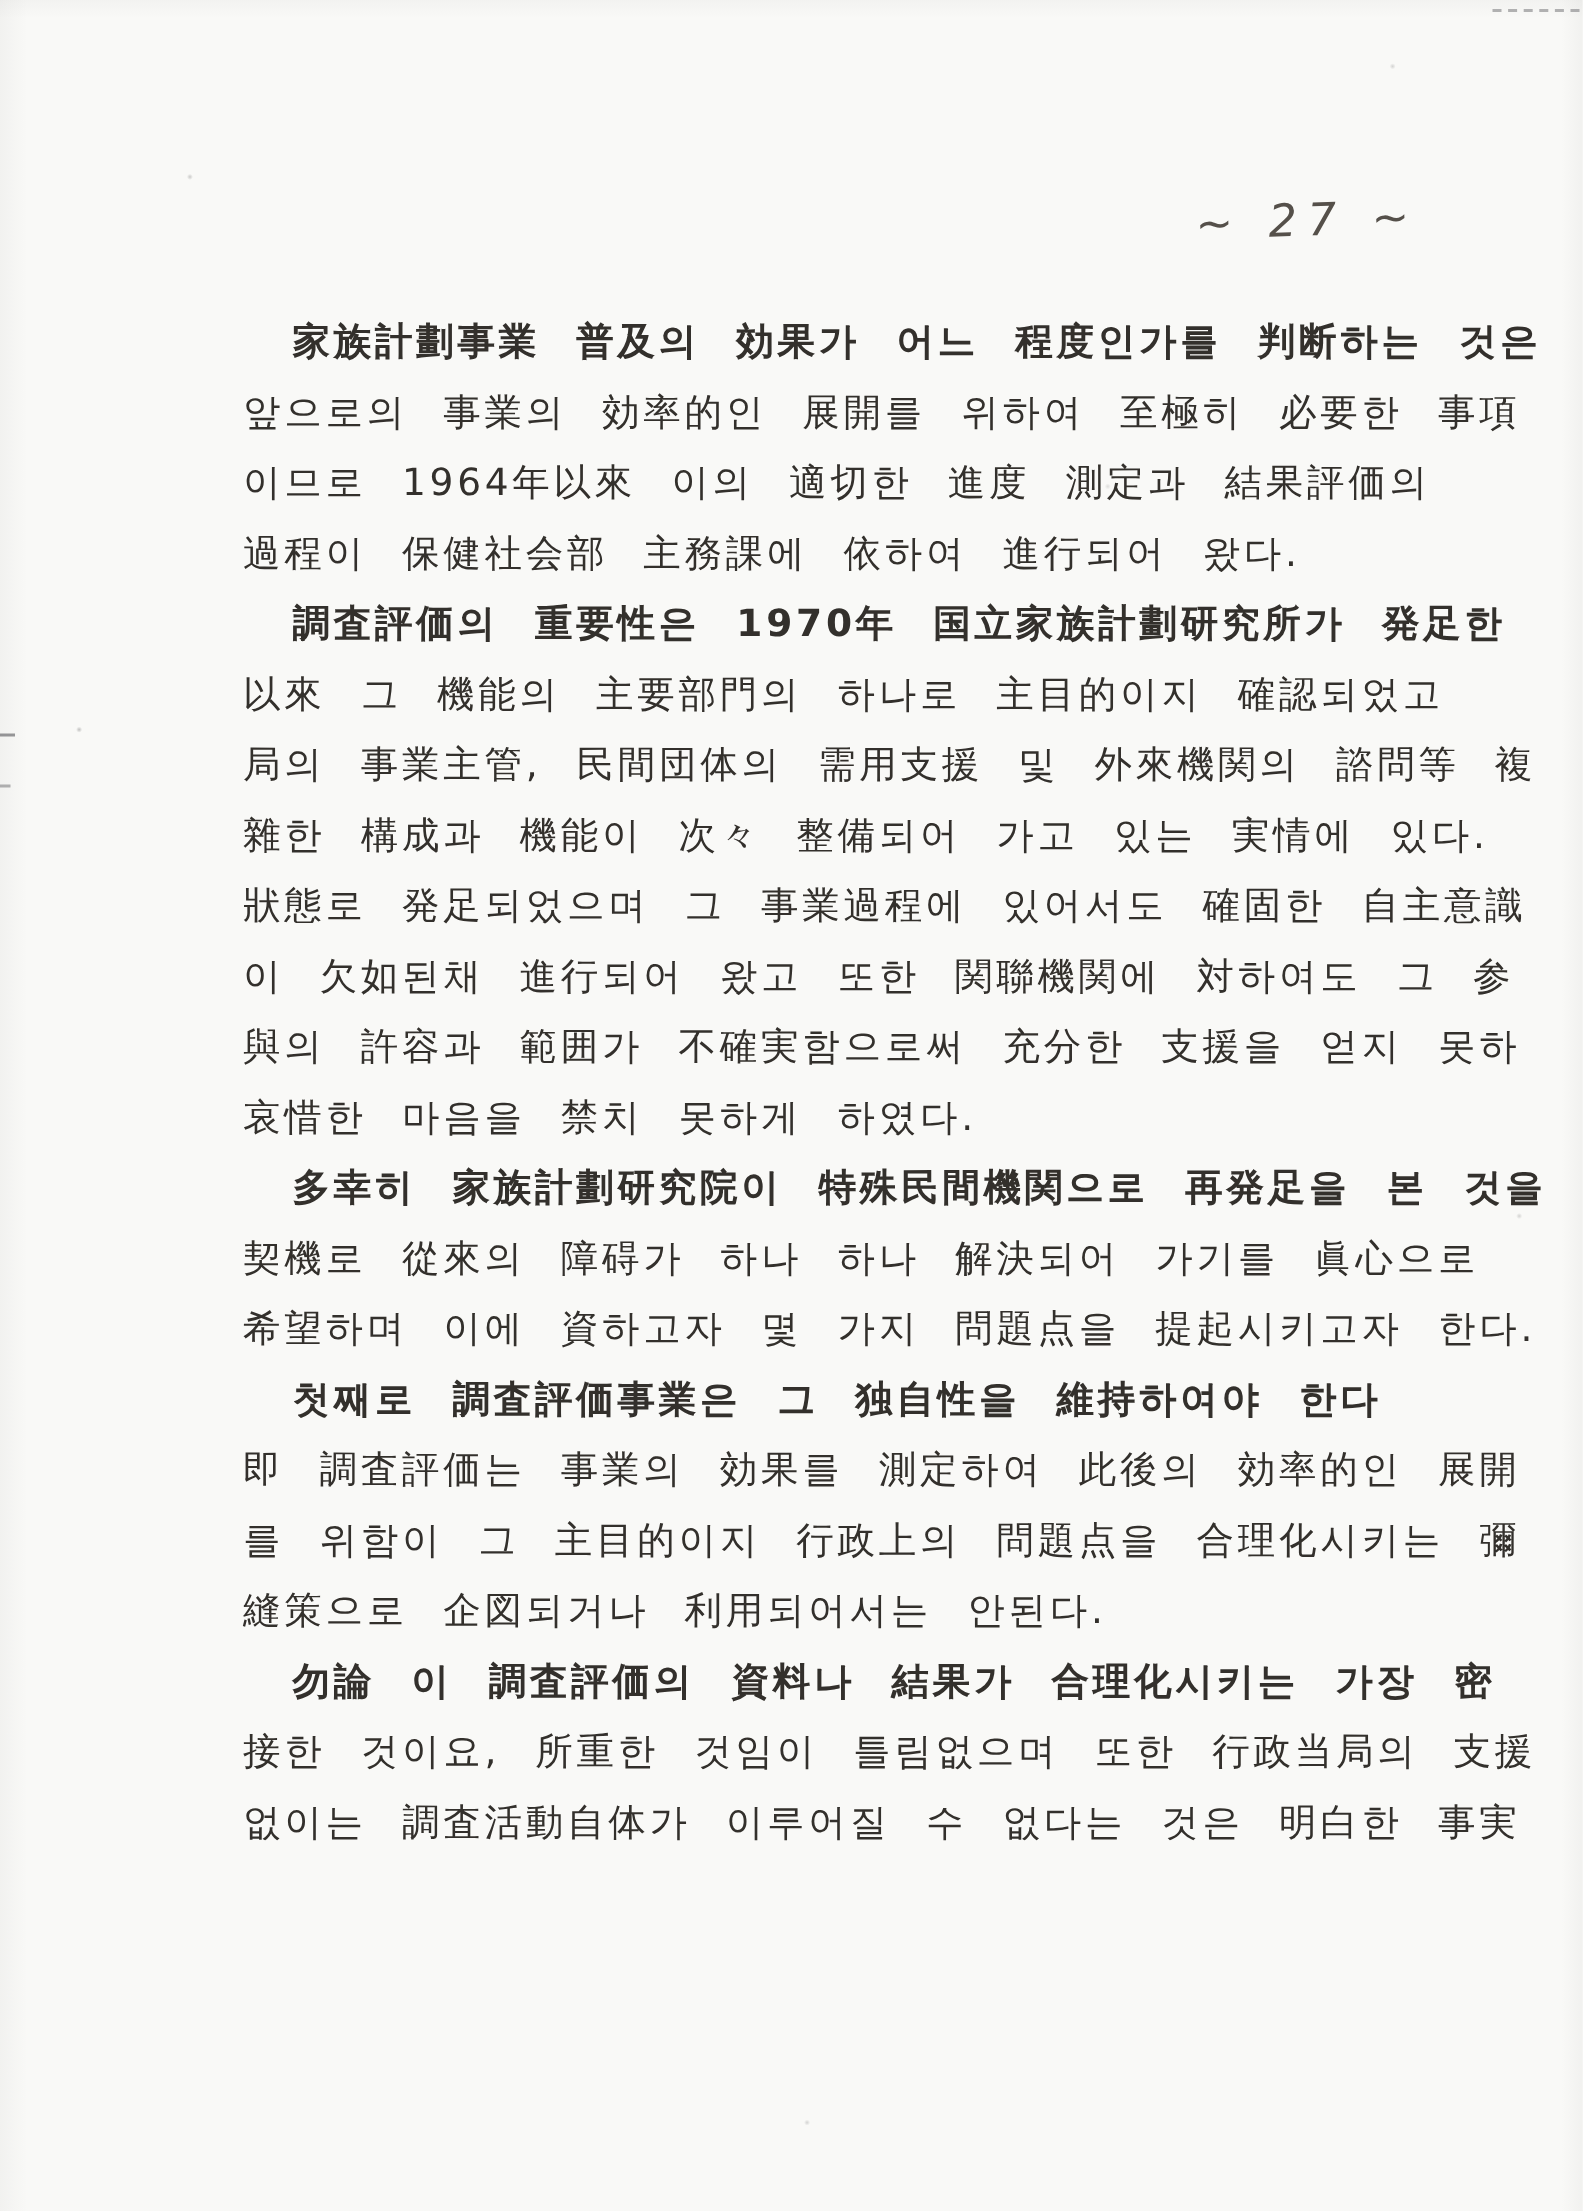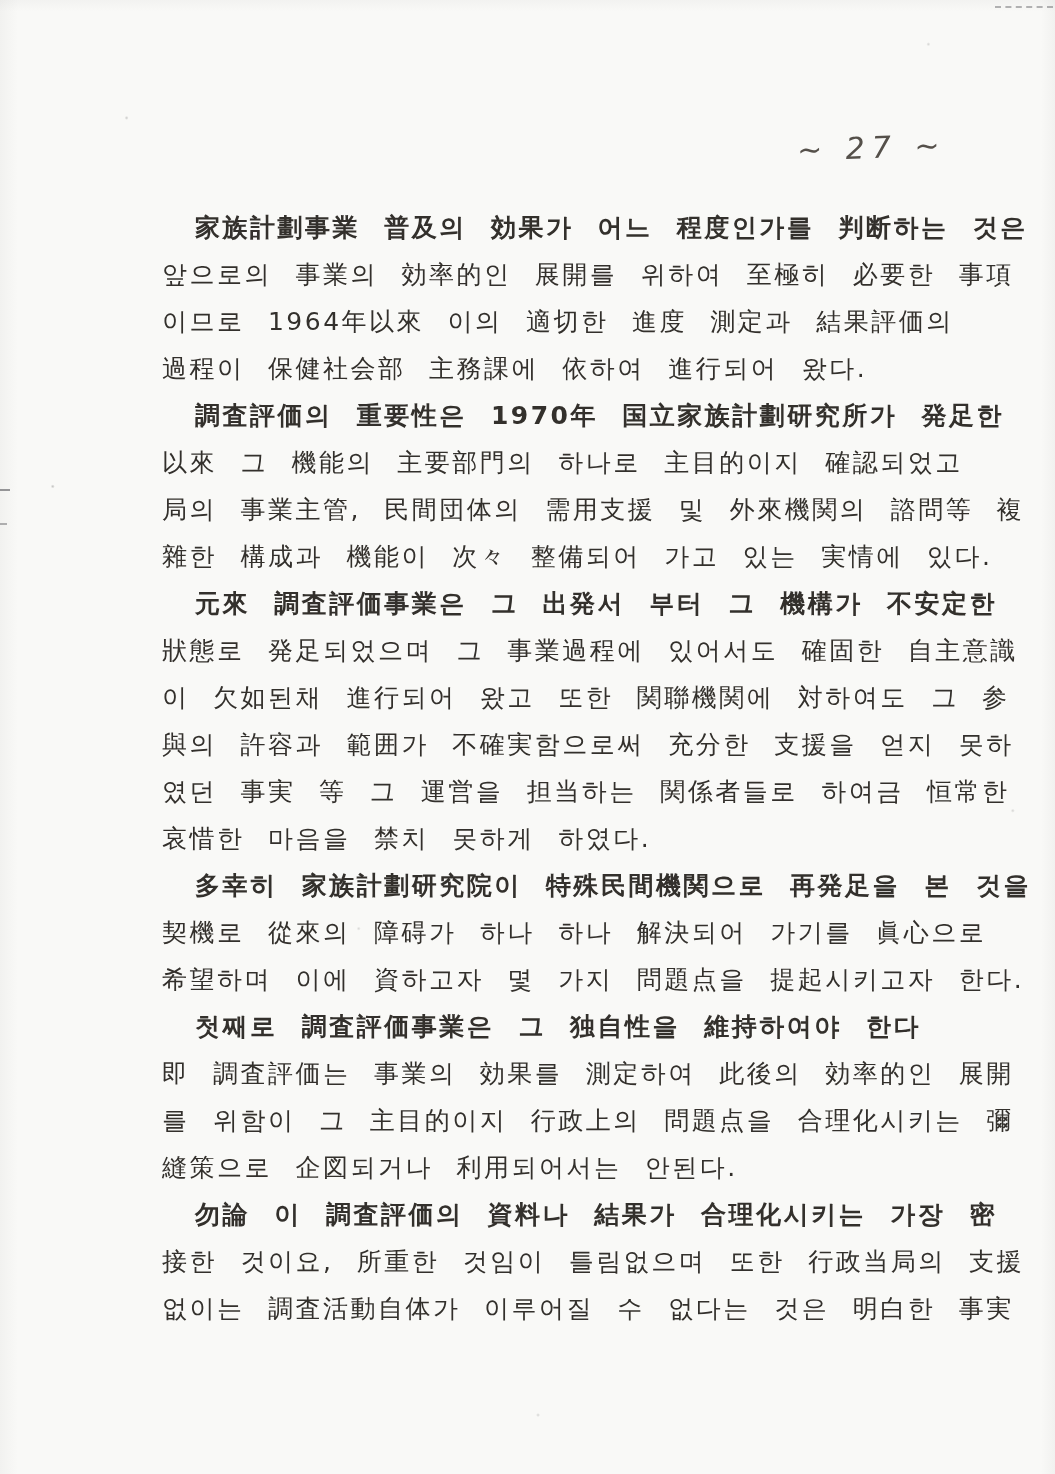--- a/index.html
+++ b/index.html
@@ -90,25 +90,23 @@
 
 <div class="doc-body">
     <div class="line first">家族計劃事業 普及의 効果가 어느 程度인가를 判断하는 것은</div>
     <div class="line">앞으로의 事業의 効率的인 展開를 위하여 至極히 必要한 事項</div>
     <div class="line">이므로 1964年以來 이의 適切한 進度 測定과 結果評価의</div>
     <div class="line short">過程이 保健社会部 主務課에 依하여 進行되어 왔다.</div>
     <div class="line first">調査評価의 重要性은 1970年 国立家族計劃研究所가 発足한</div>
     <div class="line">以來 그 機能의 主要部門의 하나로 主目的이지 確認되었고</div>
     <div class="line">局의 事業主管, 民間団体의 需用支援 및 外來機関의 諮問等 複</div>
     <div class="line short">雜한 構成과 機能이 次々 整備되어 가고 있는 実情에 있다.</div>
-    <div class="line first">元來 調査評価事業은 그 出発서 부터 그 機構가 不安定한</div>
     <div class="line">狀態로 発足되었으며 그 事業過程에 있어서도 確固한 自主意識</div>
     <div class="line">이 欠如된채 進行되어 왔고 또한 関聯機関에 対하여도 그 参</div>
     <div class="line">與의 許容과 範囲가 不確実함으로써 充分한 支援을 얻지 못하</div>
-    <div class="line">였던 事実 等 그 運営을 担当하는 関係者들로 하여금 恒常한</div>
     <div class="line short">哀惜한 마음을 禁치 못하게 하였다.</div>
     <div class="line first">多幸히 家族計劃研究院이 特殊民間機関으로 再発足을 본 것을</div>
     <div class="line">契機로 從來의 障碍가 하나 하나 解決되어 가기를 眞心으로</div>
     <div class="line short">希望하며 이에 資하고자 몇 가지 問題点을 提起시키고자 한다.</div>
     <div class="line first short">첫째로 調査評価事業은 그 独自性을 維持하여야 한다</div>
     <div class="line">即 調査評価는 事業의 効果를 測定하여 此後의 効率的인 展開</div>
     <div class="line">를 위함이 그 主目的이지 行政上의 問題点을 合理化시키는 彌</div>
     <div class="line short">縫策으로 企図되거나 利用되어서는 안된다.</div>
     <div class="line first">勿論 이 調査評価의 資料나 結果가 合理化시키는 가장 密</div>
     <div class="line">接한 것이요, 所重한 것임이 틀림없으며 또한 行政当局의 支援</div>

